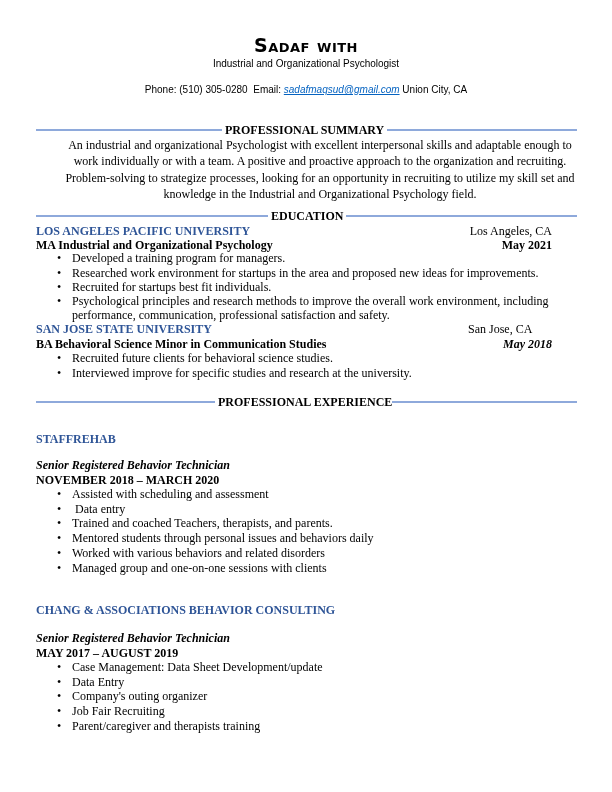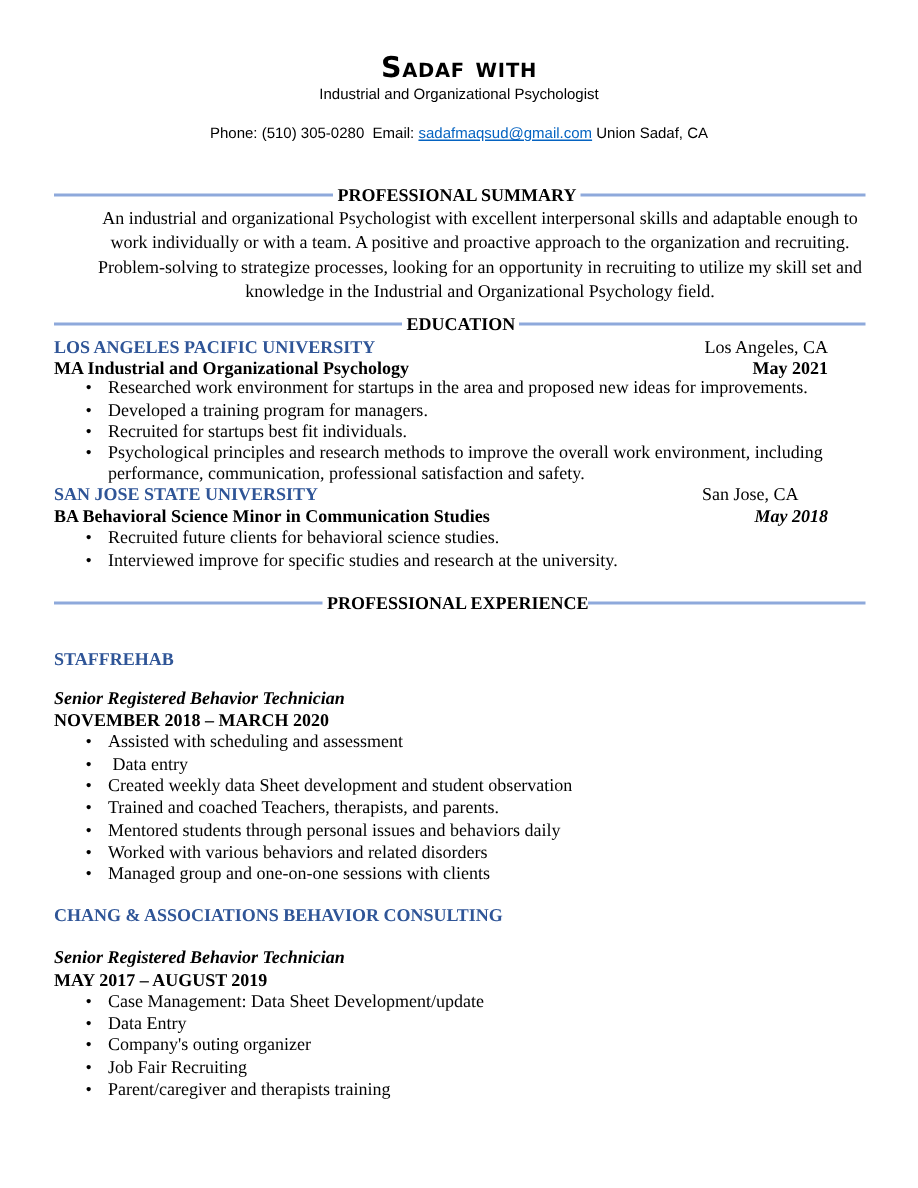--- a/index.html
+++ b/index.html
@@ -5,21 +5,21 @@
   html, body { margin: 0; padding: 0; background: #ffffff; }
   body { width: 612px; height: 792px; position: relative; overflow: hidden; color: #000; }
 
   .name { position: absolute; top: 34px; left: 0; width: 612px; text-align: center;
           font-family: "DejaVu Sans", sans-serif; font-weight: bold; font-variant: small-caps;
           font-size: 19px; letter-spacing: 0.5px; }
   .subtitle { position: absolute; top: 58px; left: 0; width: 612px; text-align: center;
               font-family: "Liberation Sans", sans-serif; font-size: 10px; }
   .contact { position: absolute; top: 84px; left: 0; width: 612px; text-align: center;
              font-family: "Liberation Sans", sans-serif; font-size: 10px; }
-  .contact a { color: #0563c1; text-decoration: underline; }
+  .contact a { color: #0563c1; text-decoration: underline; font-style: italic; }
 
   .rule-row { position: absolute; left: 36px; width: 541px; height: 14px; display: flex; align-items: center; }
   .rule { height: 2px; background: #8ea9db; flex: 1; }
   .rule-label { font-family: "Liberation Serif", serif; font-weight: bold; font-size: 12px; padding: 0 3px; white-space: nowrap; }
 
   .summary { position: absolute; top: 137px; left: 62px; width: 516px; text-align: center;
              font-family: "Liberation Serif", serif; font-size: 12px; line-height: 16.3px; }
 
   .row { position: absolute; left: 36px; width: 516px; display: flex; justify-content: space-between;
          font-family: "Liberation Serif", serif; font-size: 12px; line-height: 14px; }
@@ -39,21 +39,21 @@
 </style>
 </head>
 <body>
 
 <div class="name">Sadaf with</div>
 <div class="subtitle">Industrial and Organizational Psychologist</div>
 <div class="contact">
   <span>Phone: (510) 305-0280</span>&nbsp;
   <span>Email:</span>
   <a>sadafmaqsud@gmail.com</a>
-  <span>Union Sadaf, CA</span>
+  <span>Union City, CA</span>
 </div>
 
 <div class="rule-row" style="top:123px;">
   <div class="rule" style="flex:0 0 186px;"></div>
   <span class="rule-label">PROFESSIONAL SUMMARY</span>
   <div class="rule"></div>
 </div>
 <div class="summary">An industrial and organizational Psychologist with excellent interpersonal skills and adaptable enough to work individually or with a team. A positive and proactive approach to the organization and recruiting. Problem-solving to strategize processes, looking for an opportunity in recruiting to utilize my skill set and knowledge in the Industrial and Organizational Psychology field.</div>
 
 <div class="rule-row" style="top:209px;">
@@ -64,22 +64,22 @@
 
 <div class="row" style="top:224px;">
   <span class="uni">LOS ANGELES PACIFIC UNIVERSITY</span>
   <span>Los Angeles, CA</span>
 </div>
 <div class="row" style="top:238px;">
   <span class="bold">MA Industrial and Organizational Psychology</span>
   <span class="bold">May 2021</span>
 </div>
 <ul class="bl" style="top:251px;">
+  <li>Developed a training program for managers.</li>
   <li>Researched work environment for startups in the area and proposed new ideas for improvements.</li>
-  <li>Developed a training program for managers.</li>
   <li>Recruited for startups best fit individuals.</li>
   <li style="line-height:13.5px;">Psychological principles and research methods to improve the overall work environment, including performance, communication, professional satisfaction and safety.</li>
 </ul>
 
 <div class="row" style="top:322px;">
   <span class="uni">SAN JOSE STATE UNIVERSITY</span>
   <span style="width:84px;">San Jose, CA</span>
 </div>
 <div class="row" style="top:337px;">
   <span class="bold">BA Behavioral Science Minor in Communication Studies</span>
@@ -97,21 +97,20 @@
 </div>
 
 <div class="company" style="top:432px;">STAFFREHAB</div>
 <div class="job" style="top:458px;">
   <span class="bi">Senior Registered Behavior Technician</span>
   <span class="bold">NOVEMBER 2018 – MARCH 2020</span>
 </div>
 <ul class="bl" style="top:487px;">
   <li>Assisted with scheduling and assessment</li>
   <li style="white-space:pre;"> Data entry</li>
-  <li>Created weekly data Sheet development and student observation</li>
   <li>Trained and coached Teachers, therapists, and parents.</li>
   <li>Mentored students through personal issues and behaviors daily</li>
   <li>Worked with various behaviors and related disorders</li>
   <li>Managed group and one-on-one sessions with clients</li>
 </ul>
 
 <div class="company" style="top:603px;">CHANG &amp; ASSOCIATIONS BEHAVIOR CONSULTING</div>
 <div class="job" style="top:631px; width:510px;">
   <span class="bi">Senior Registered Behavior Technician</span>
   <span class="bold">MAY 2017 – AUGUST 2019</span>

